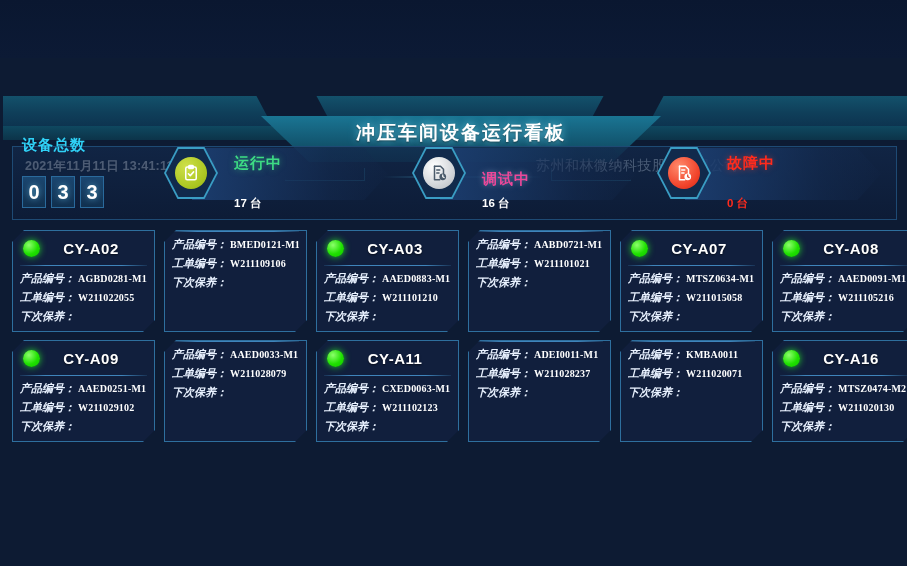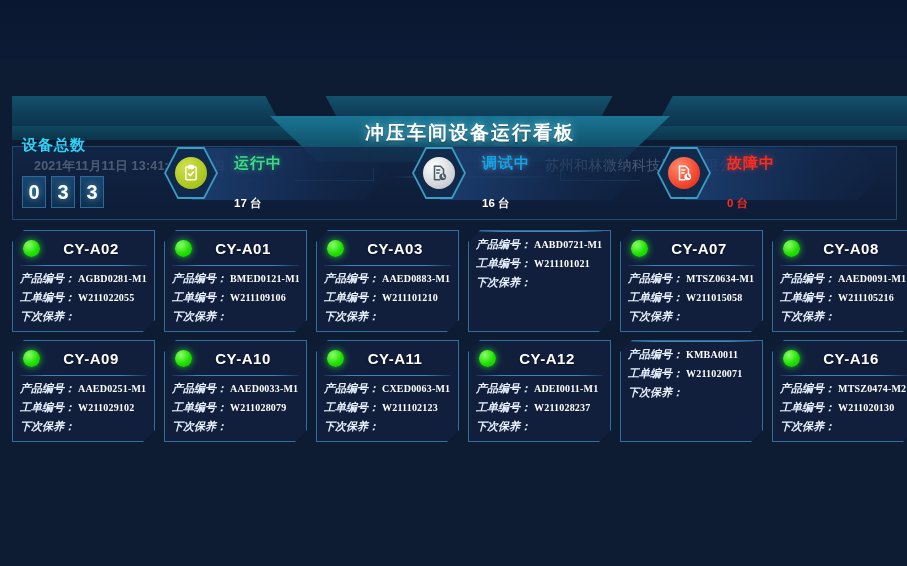--- a/index.html
+++ b/index.html
@@ -20,21 +20,21 @@
   .top-strip {
     position: absolute;
     left: 0; top: 0;
     width: 907px; height: 58px;
     background: linear-gradient(180deg, #0a1730 0%, #0c1a35 100%);
   }
 
   
   .header {
     position: absolute;
-    left: 12px; top: 58px;
+    left: 3px; top: 58px;
     width: 750px;
     height: 82px;
   }
   .header-band {
     position: absolute;
     left: 0; top: 38px;
     width: 907px; height: 30px;
     background: linear-gradient(180deg, #13516b 0%, #0f3f5a 55%, #0d3450 100%);
   }
   .header-band::after {
@@ -218,21 +218,21 @@
     letter-spacing: 1px;
   }
   .status-count {
     position: absolute;
     left: 72px; top: 32px;
     font-size: 11.5px;
     font-weight: bold;
     margin-top: 20px;
   }
   .c-run   { color: #3ddc84; text-shadow: 0 0 6px rgba(61,220,132,.5); }
-  .c-debug { color: #0ea5e9; text-shadow: 0 0 6px rgba(200,220,255,.4); }
+  .c-debug { color: #ec4899; text-shadow: 0 0 6px rgba(200,220,255,.4); margin-top: 16px; }
   .c-fault { color: #ff2b1d; text-shadow: 0 0 6px rgba(255,60,40,.5); }
   .n-run   { color: #ffffff; }
   .n-debug { color: #ffffff; text-align: center; }
   .n-fault { color: #ff2b1d; }
 
   
   .grid {
     position: absolute;
     left: 12px; top: 230px;
     width: 883px;
@@ -407,24 +407,20 @@
           <span class="row-label">工单编号：</span>
           <span class="row-value">W211022055</span>
         </div>
         <div class="row">
           <span class="row-label">下次保养：</span>
           <span class="row-value"></span>
         </div>
       </div>
     </div>
     <div class="card">
-      <div class="card-head">
-        <div class="led"></div>
-        <div class="card-name">CY-A01</div>
-      </div>
       <div class="card-divider"></div>
       <div class="card-body">
         <div class="row">
           <span class="row-label">产品编号：</span>
           <span class="row-value">BMED0121-M1</span>
         </div>
         <div class="row">
           <span class="row-label">工单编号：</span>
           <span class="row-value">W211109106</span>
         </div>
@@ -529,24 +525,20 @@
           <span class="row-label">工单编号：</span>
           <span class="row-value">W211029102</span>
         </div>
         <div class="row">
           <span class="row-label">下次保养：</span>
           <span class="row-value"></span>
         </div>
       </div>
     </div>
     <div class="card">
-      <div class="card-head">
-        <div class="led"></div>
-        <div class="card-name">CY-A10</div>
-      </div>
       <div class="card-divider"></div>
       <div class="card-body">
         <div class="row">
           <span class="row-label">产品编号：</span>
           <span class="row-value">AAED0033-M1</span>
         </div>
         <div class="row">
           <span class="row-label">工单编号：</span>
           <span class="row-value">W211028079</span>
         </div>
@@ -571,24 +563,20 @@
           <span class="row-label">工单编号：</span>
           <span class="row-value">W211102123</span>
         </div>
         <div class="row">
           <span class="row-label">下次保养：</span>
           <span class="row-value"></span>
         </div>
       </div>
     </div>
     <div class="card">
-      <div class="card-head">
-        <div class="led"></div>
-        <div class="card-name">CY-A12</div>
-      </div>
       <div class="card-divider"></div>
       <div class="card-body">
         <div class="row">
           <span class="row-label">产品编号：</span>
           <span class="row-value">ADEI0011-M1</span>
         </div>
         <div class="row">
           <span class="row-label">工单编号：</span>
           <span class="row-value">W211028237</span>
         </div>

